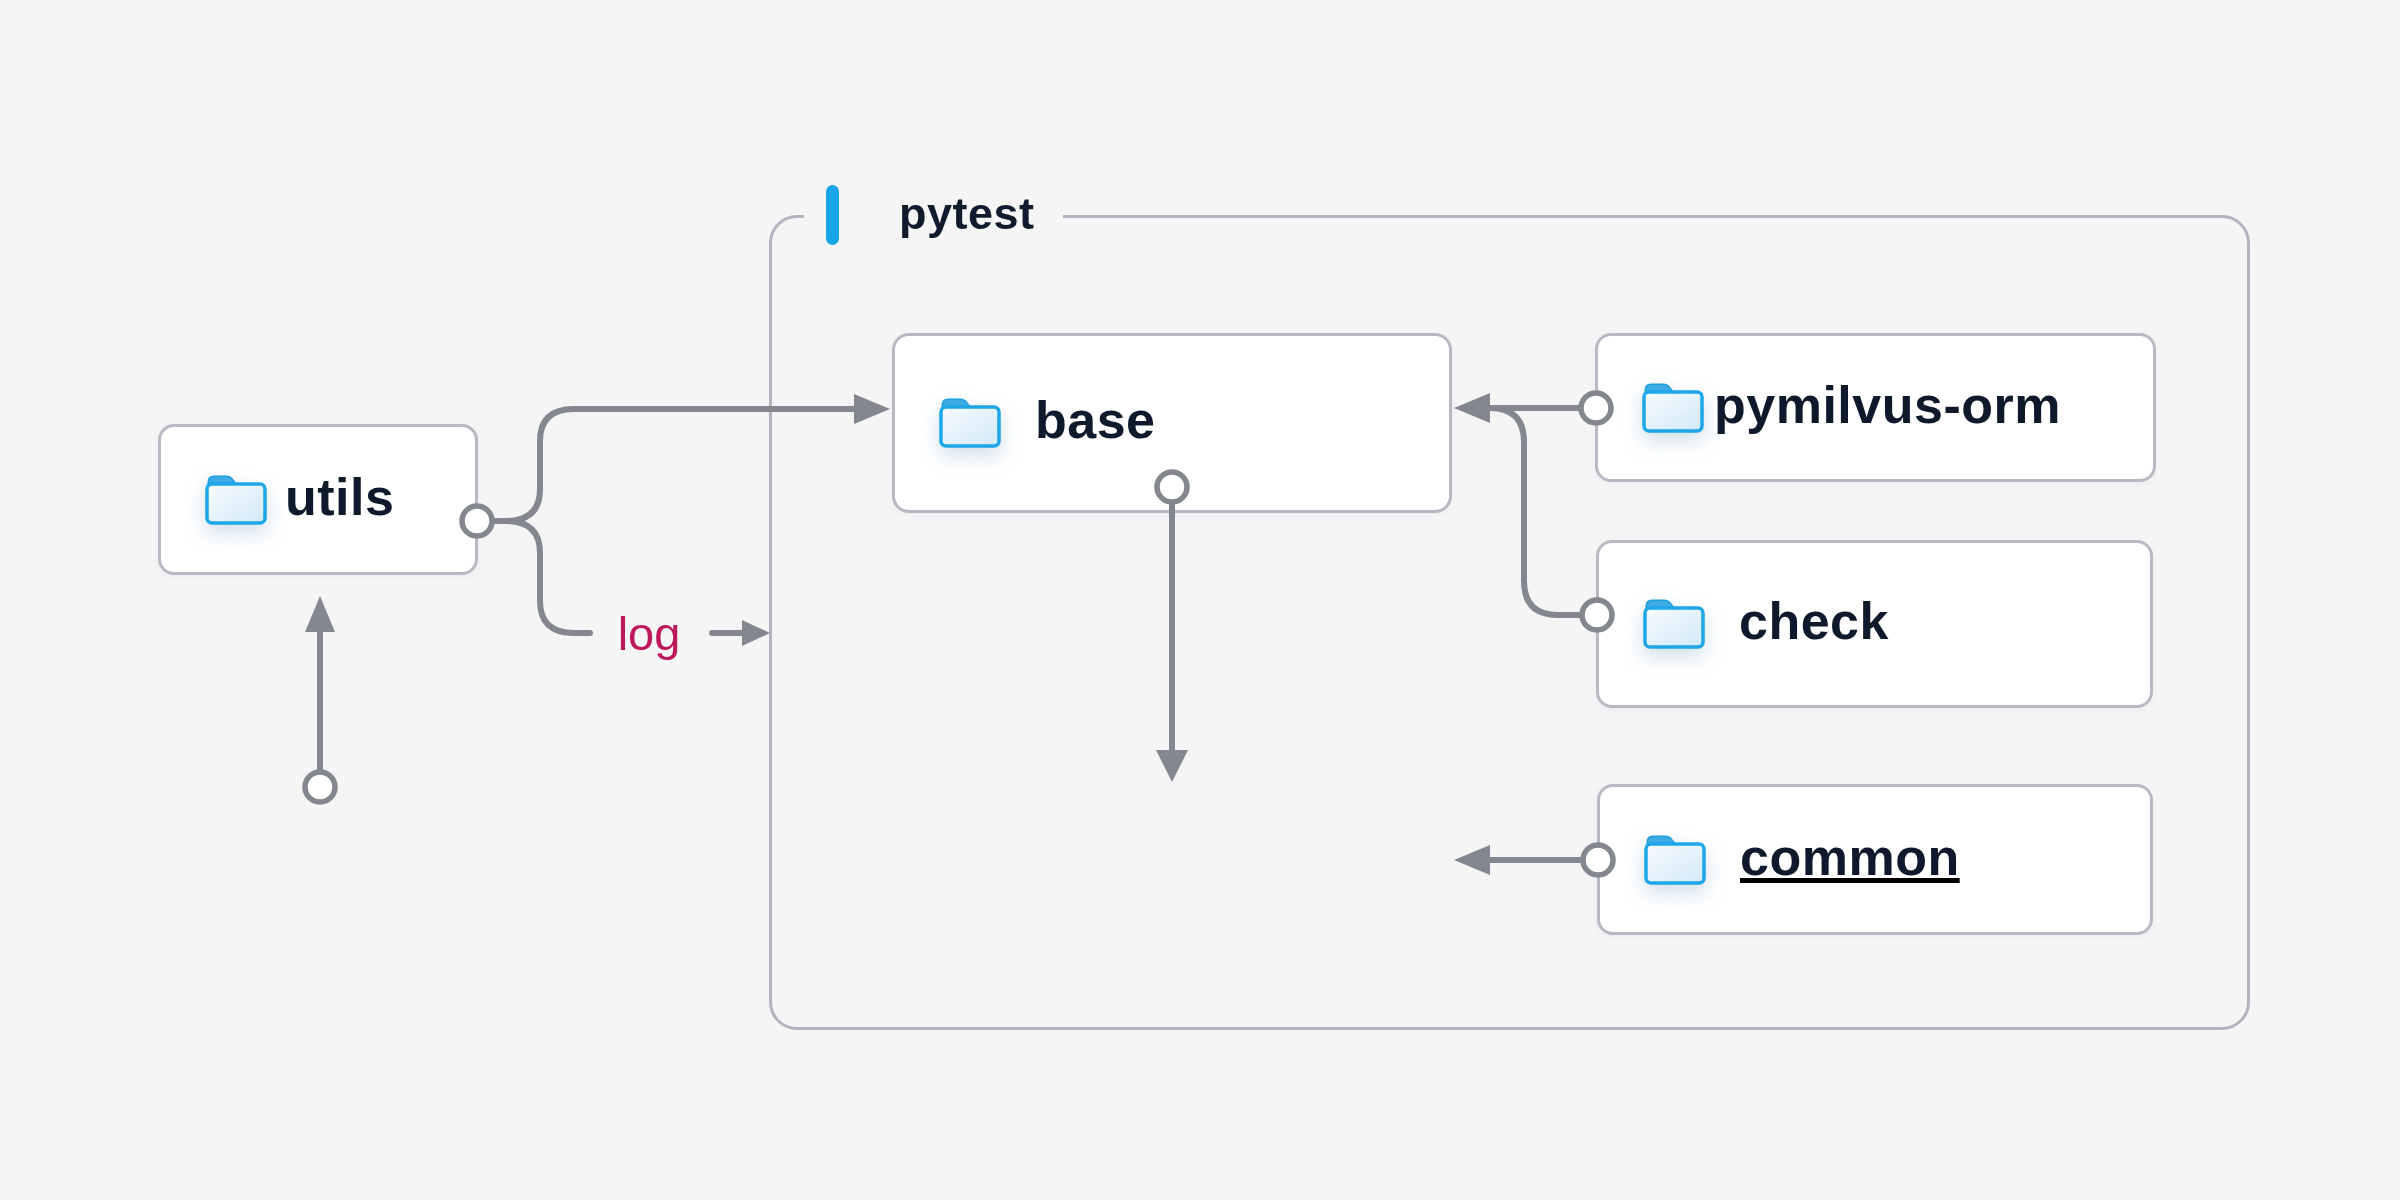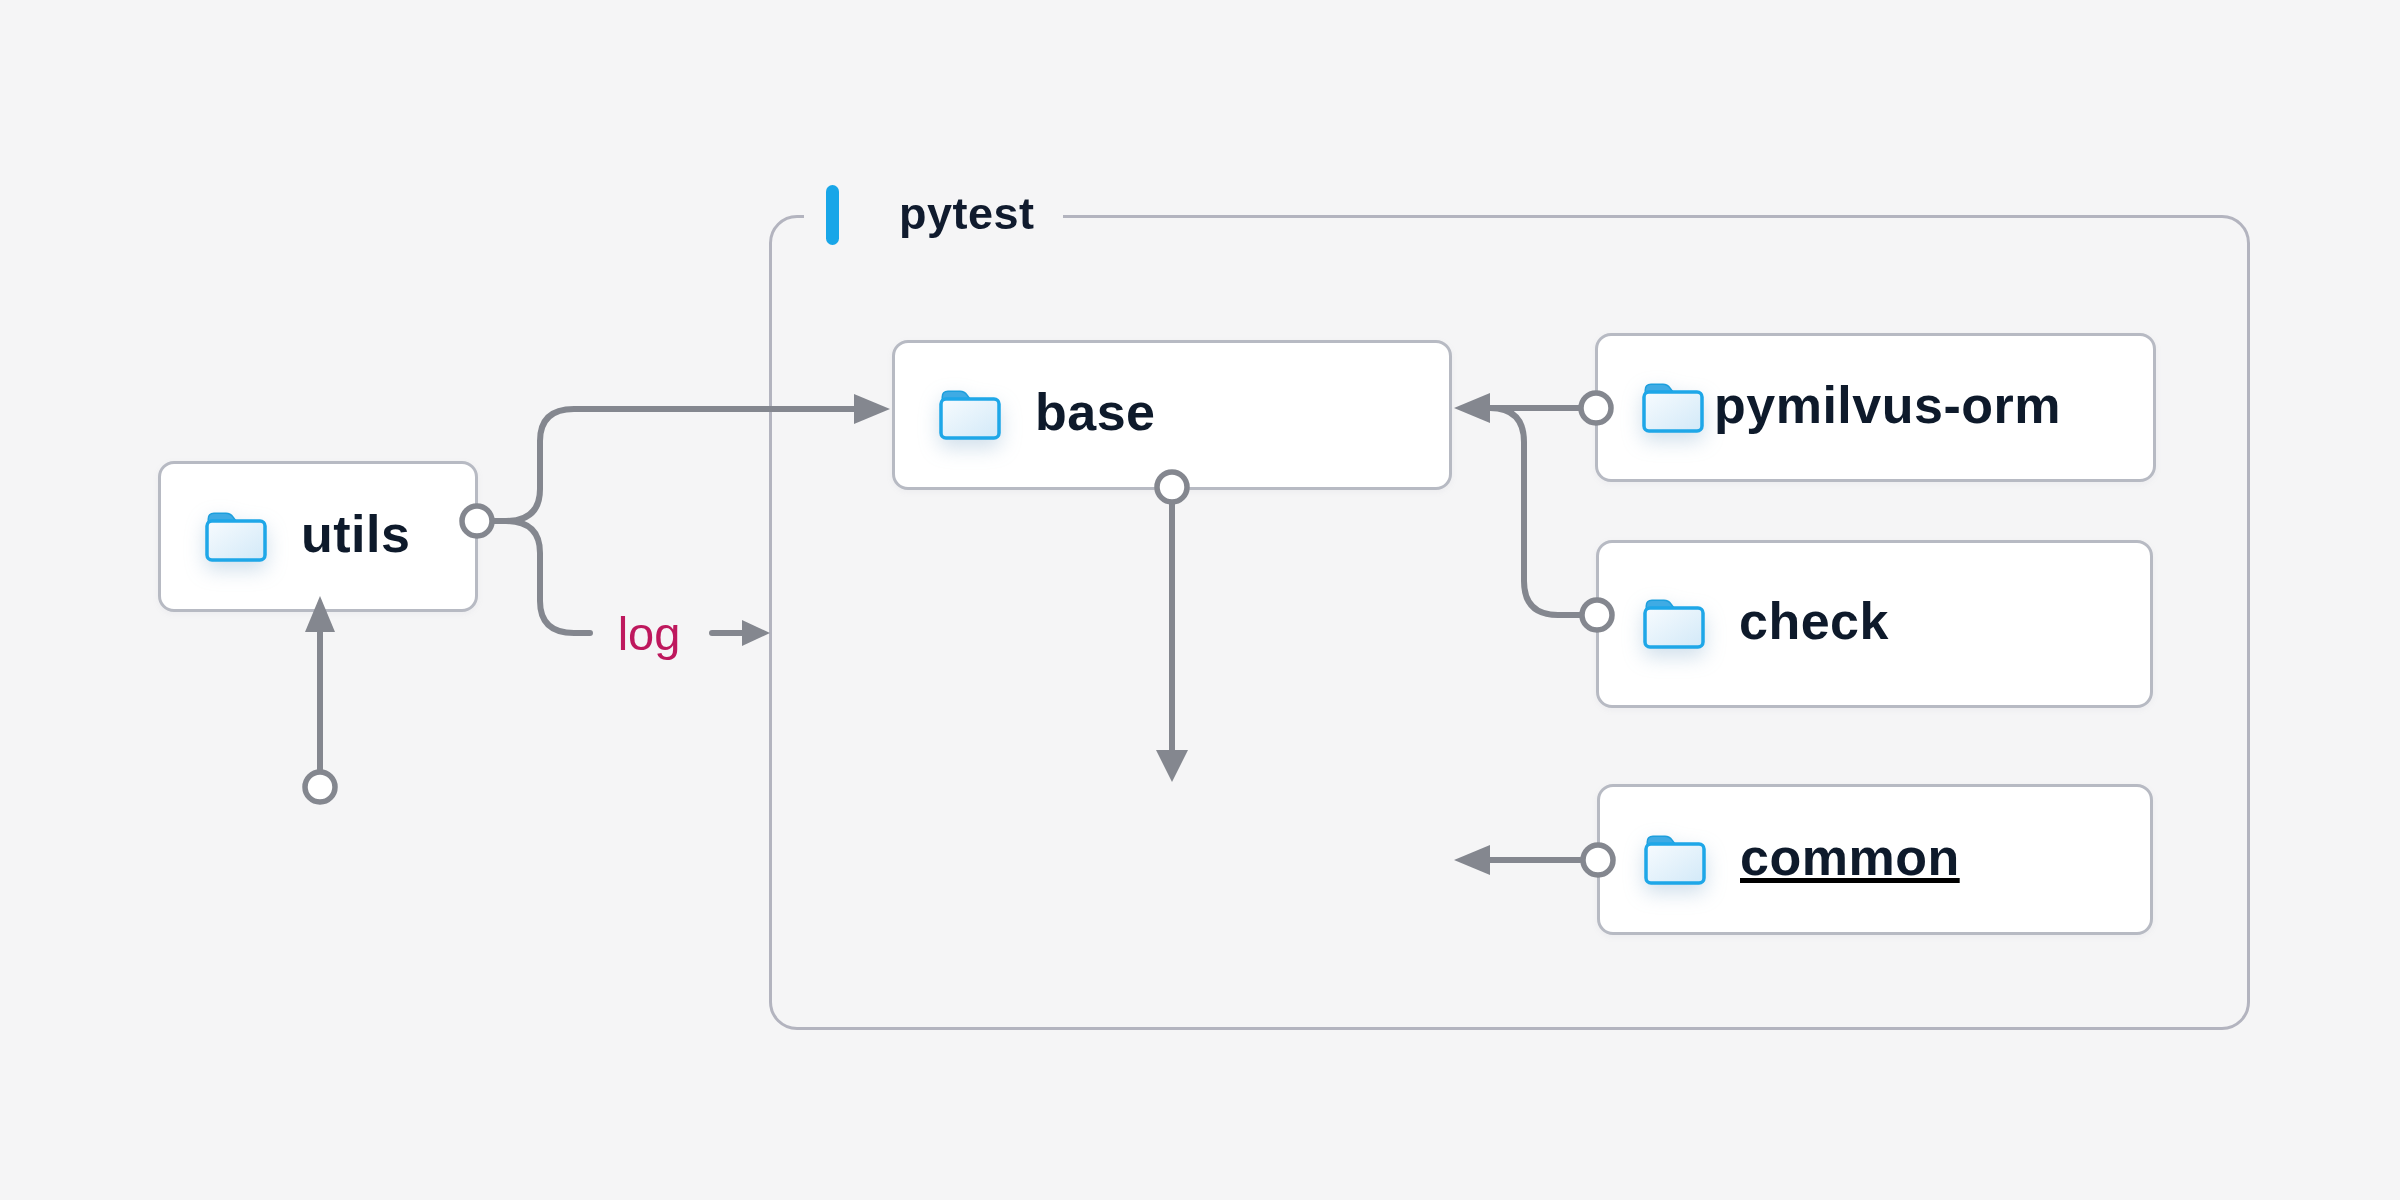--- a/index.html
+++ b/index.html
@@ -85,23 +85,23 @@
     padding-bottom: 6px;
     white-space: nowrap;
   }
   .folder {
     width: 66px;
     height: 54px;
     flex: 0 0 auto;
     filter: drop-shadow(0 8px 10px rgba(100,150,190,0.30));
   }
 
-  #node-utils     { left: 158px;  top: 461px; width: 320px; height: 151px; }
+  #node-utils     { left: 158px;  top: 424px; width: 320px; height: 151px; gap: 16px; }
   #node-config    { left: 158px;  top: 785px; width: 324px; height: 153px; }
-  #node-base      { left: 892px;  top: 340px; width: 560px; height: 150px; }
+  #node-base      { left: 892px;  top: 333px; width: 560px; height: 180px; border-radius: 17px; }
   #node-pymilvus  { left: 1595px; top: 333px; width: 561px; height: 149px; gap: 8px; }
   #node-check     { left: 1596px; top: 540px; width: 557px; height: 168px; }
   #node-testcases { left: 892px;  top: 784px; width: 560px; height: 151px; }
   #node-common    { left: 1597px; top: 784px; width: 556px; height: 151px; text-decoration: underline; }
 
   
   .edge-label {
     position: absolute;
     left: 594px;
     top: 604px;

